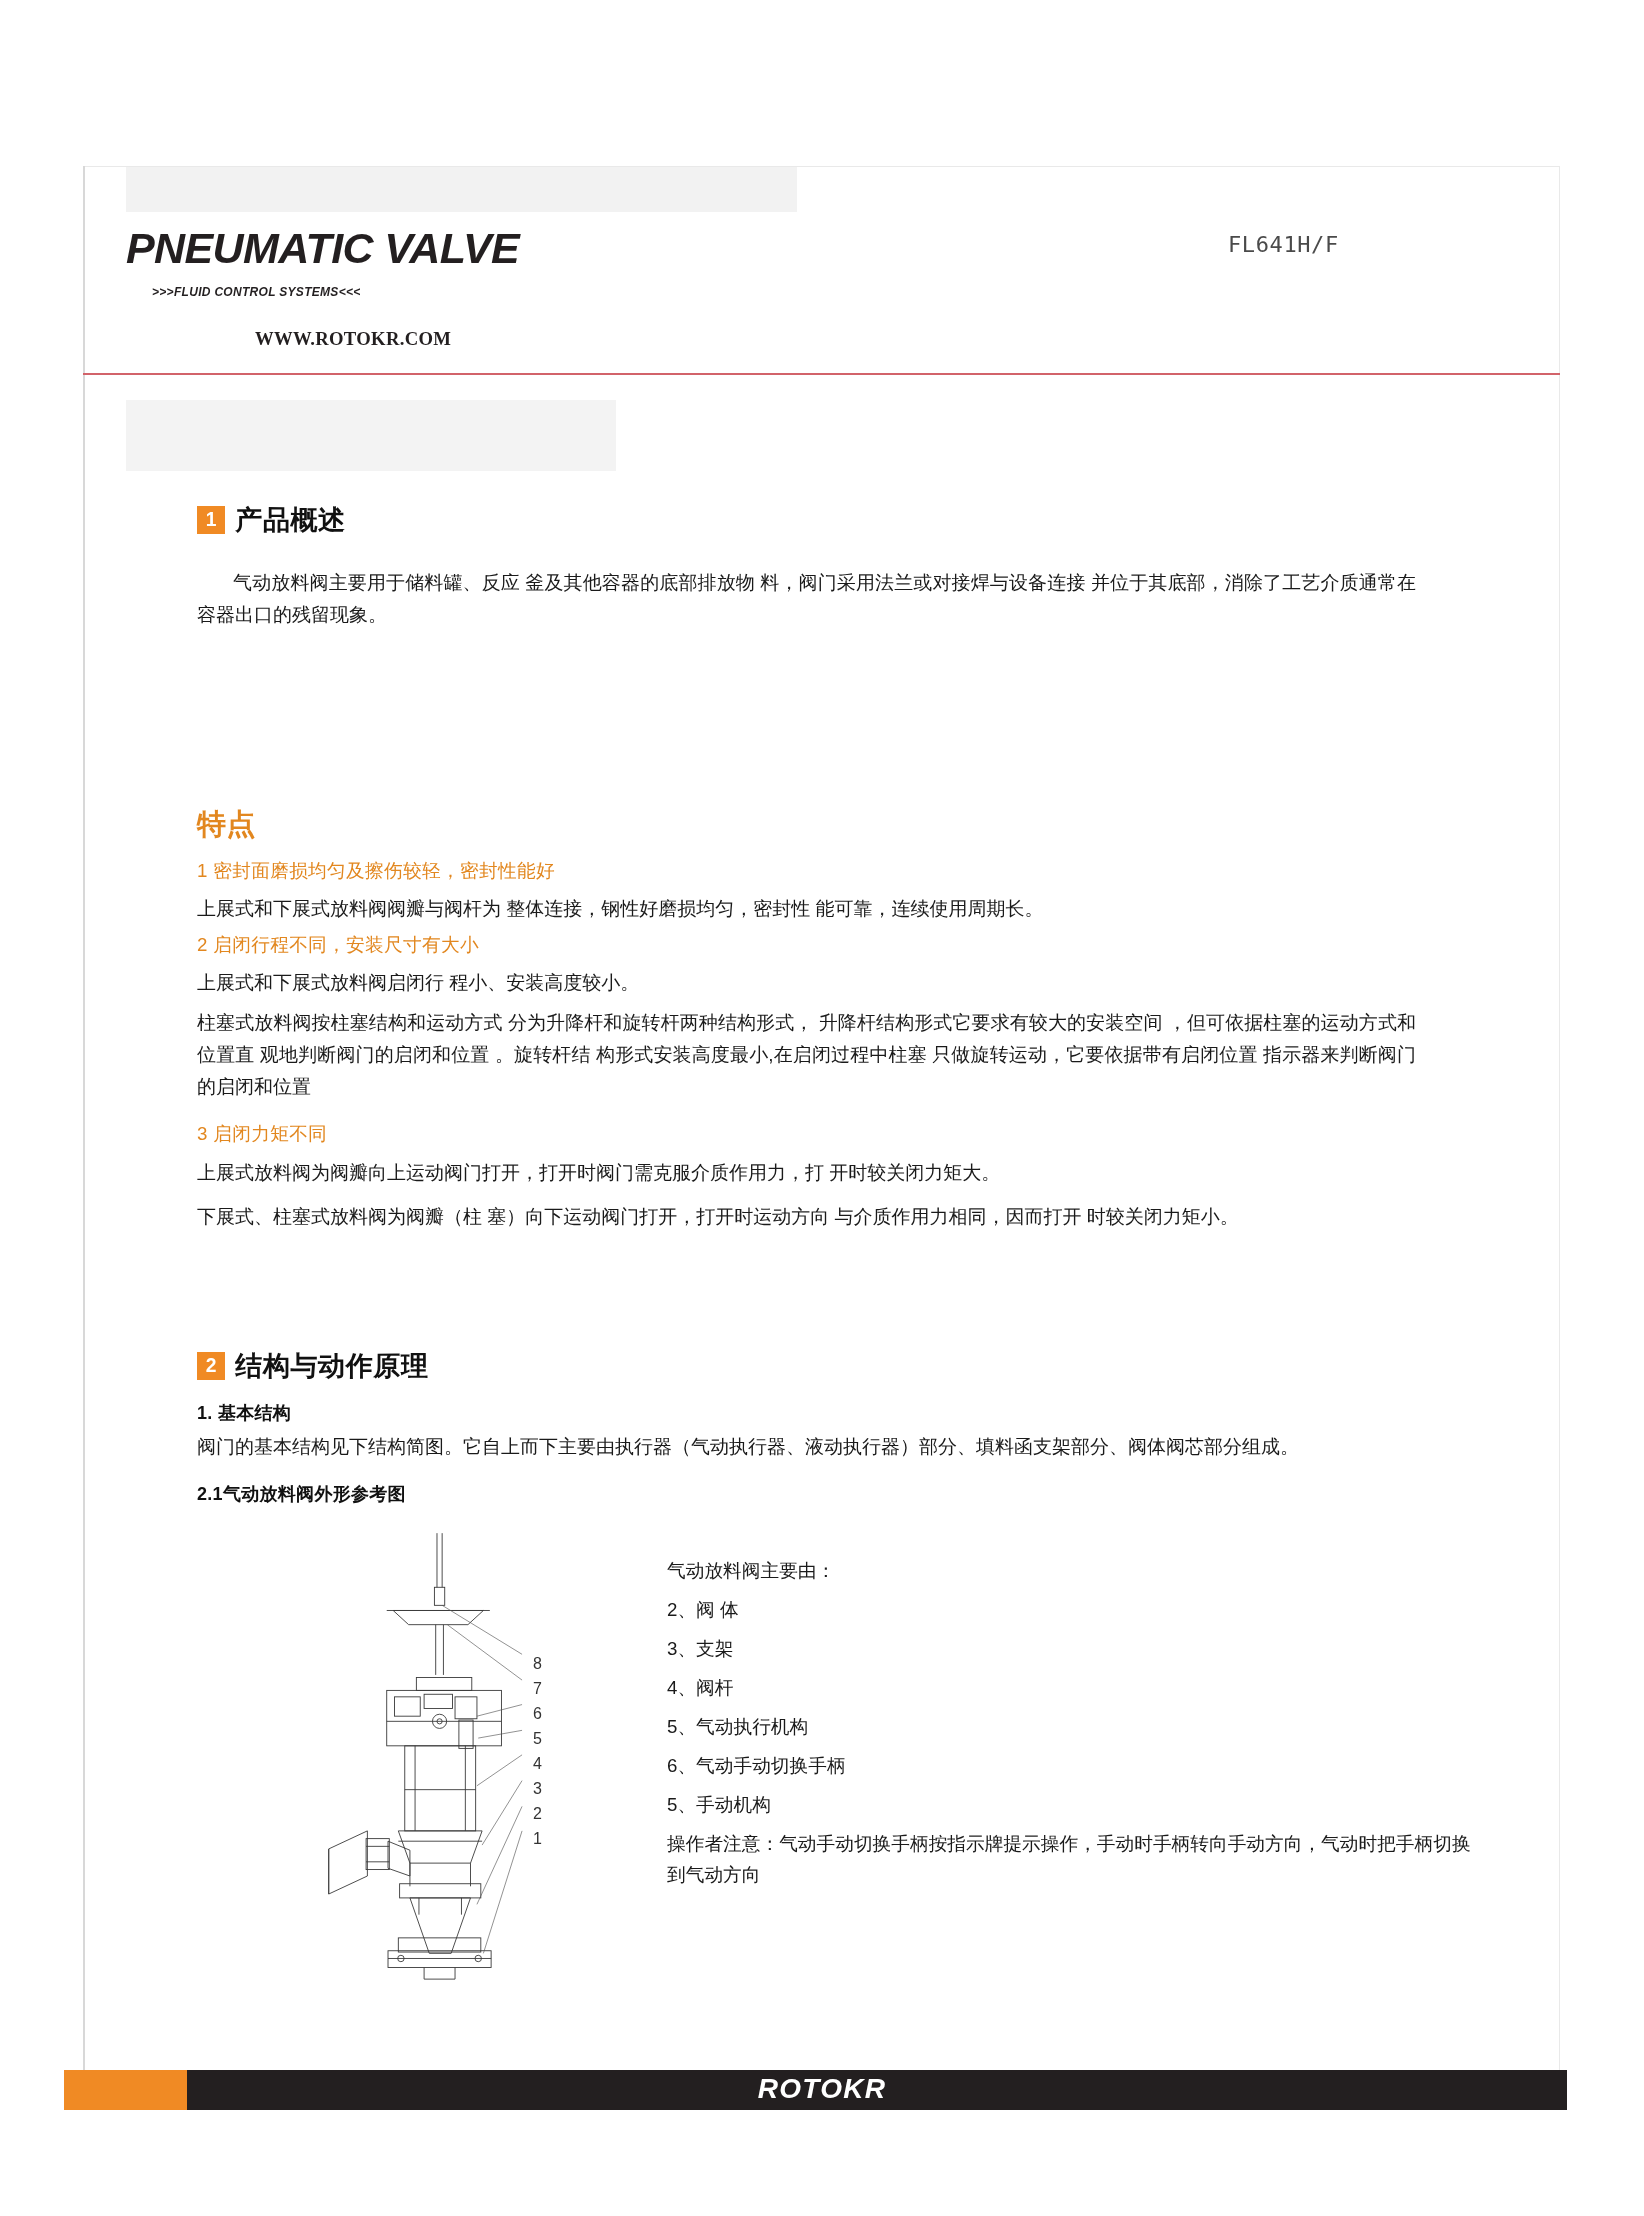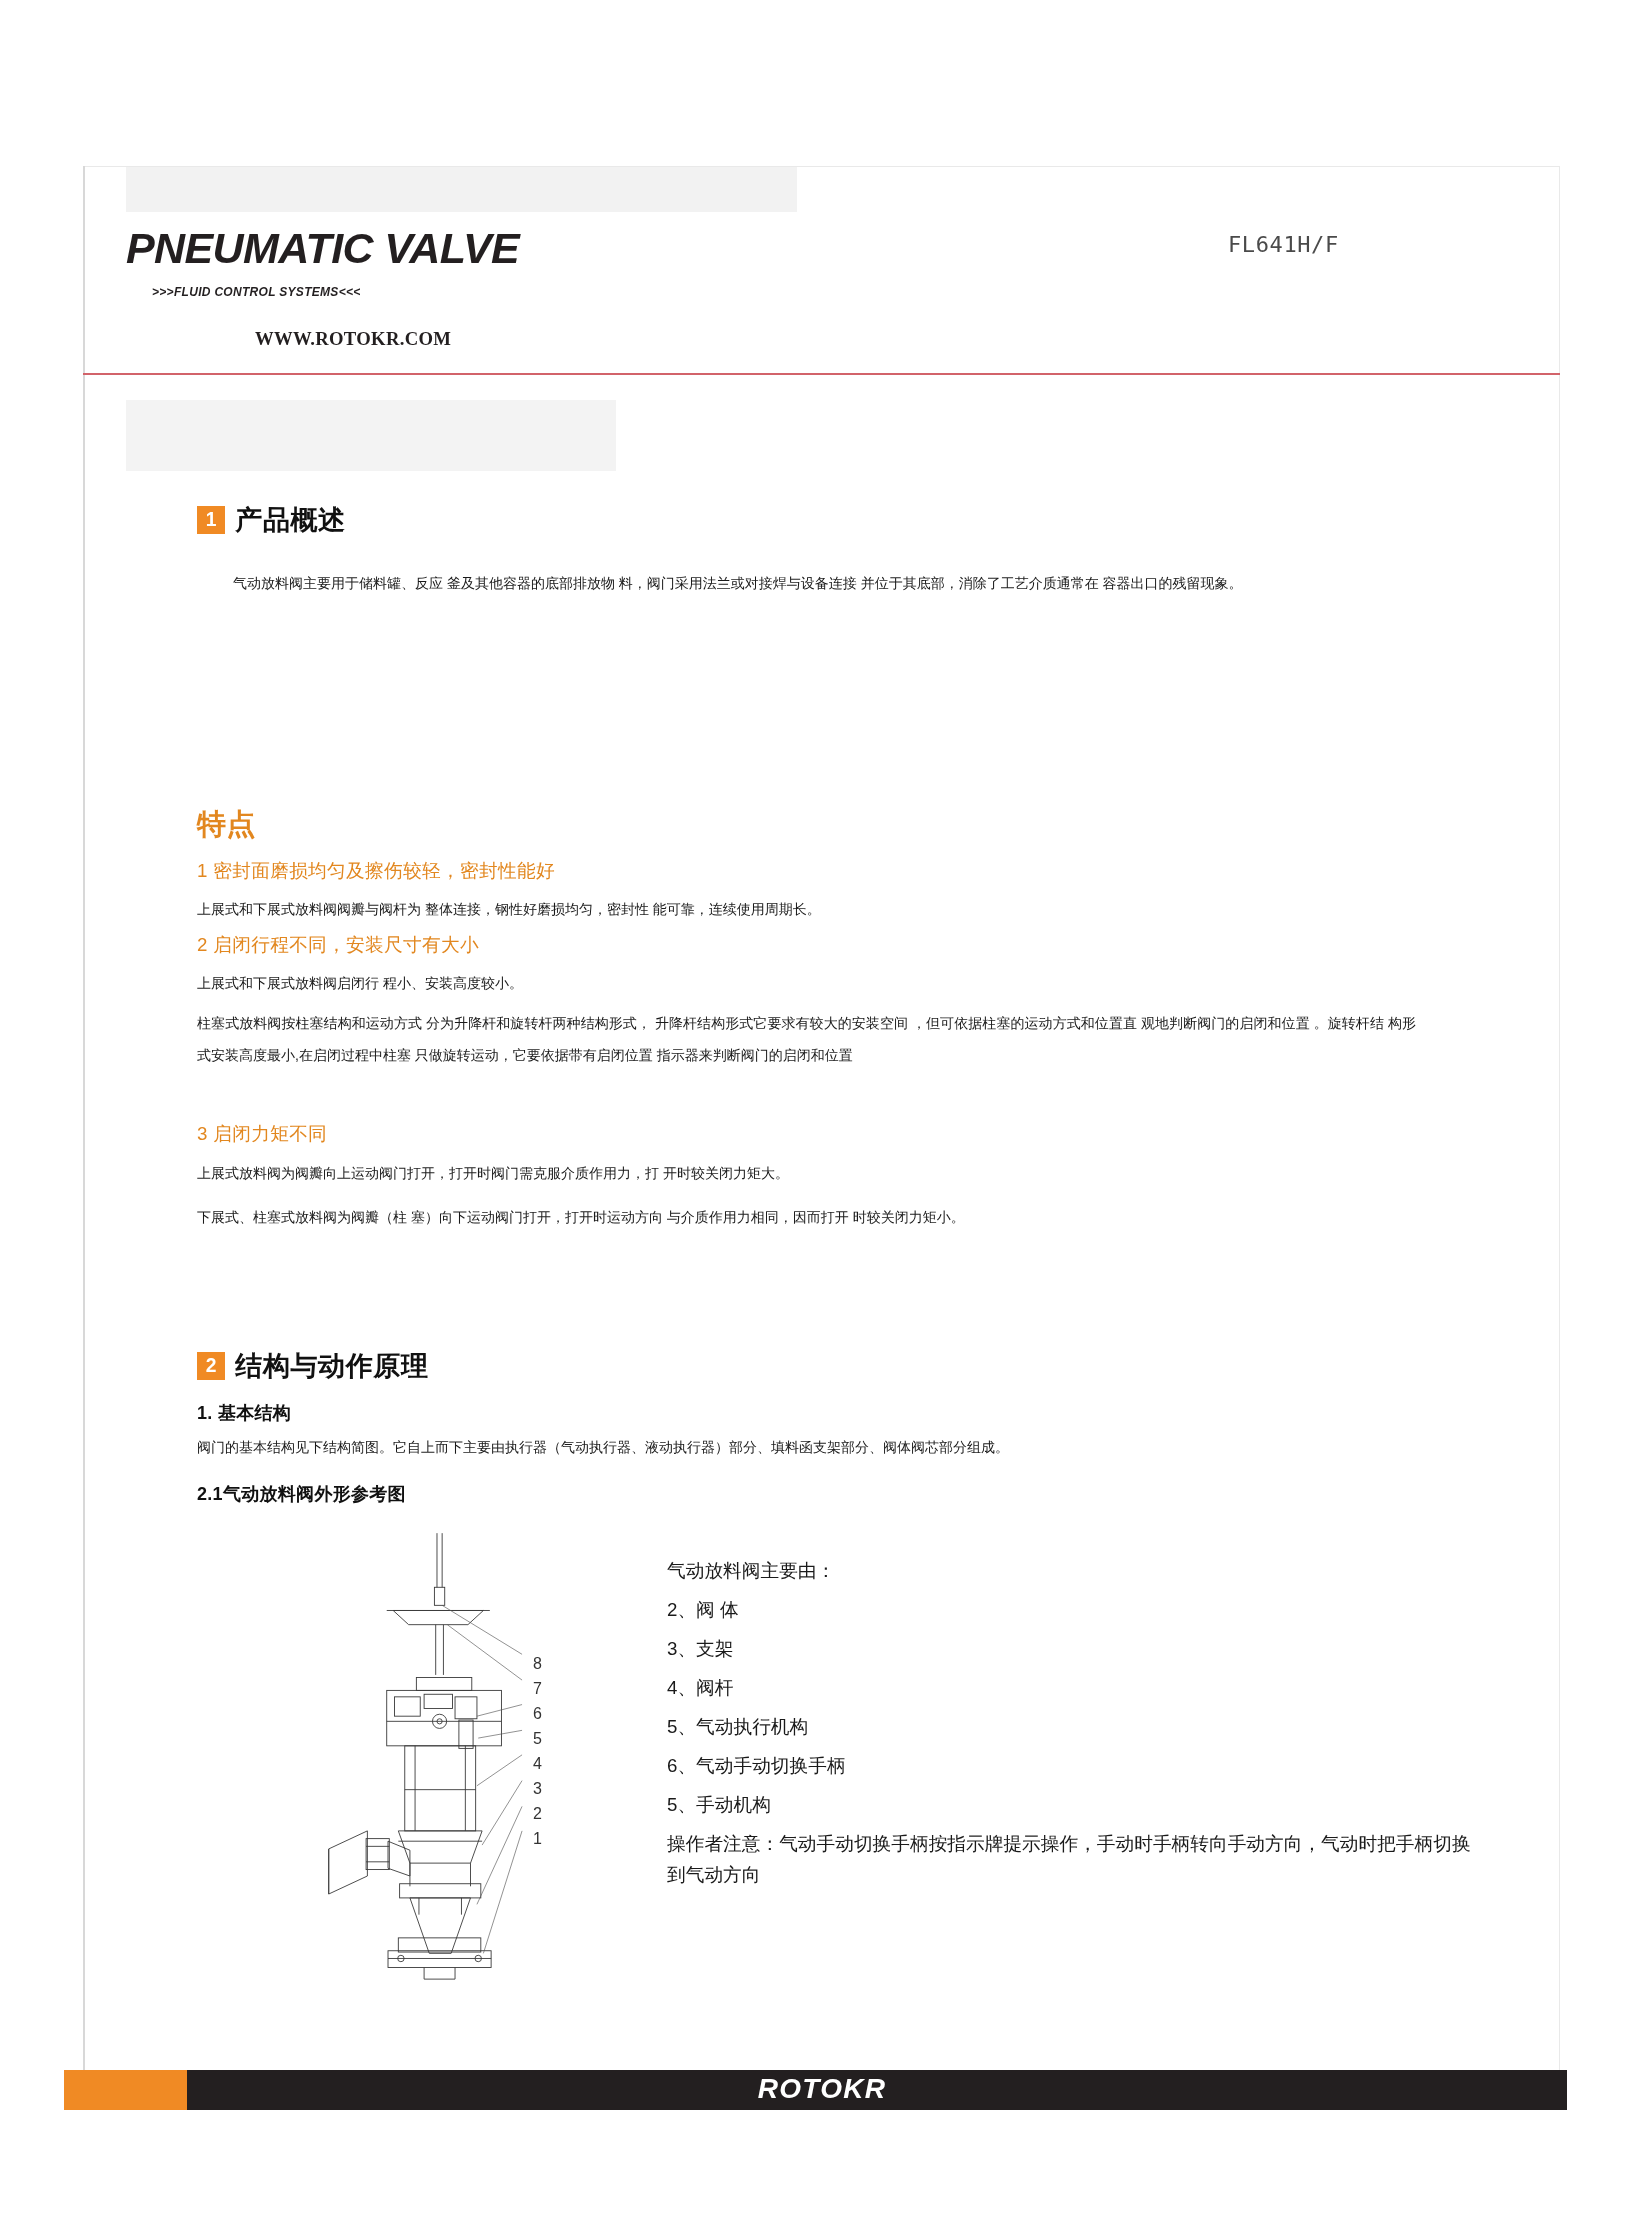--- a/index.html
+++ b/index.html
@@ -115,21 +115,21 @@
     font-size:27px;
     color:#111111;
     letter-spacing:0.6px;
     white-space:nowrap;
   }
 
   
   .para {
     position:absolute;
     font-family:"Liberation Sans", sans-serif;
-    font-size:14px;
+    font-size:19px;
     line-height:32px;
     color:#1a1a1a;
     text-align:justify;
     text-justify:inter-ideograph;
   }
   .indent { text-indent:36px; }
 
   .feat-title {
     position:absolute;
     font-family:"Liberation Sans", sans-serif;

